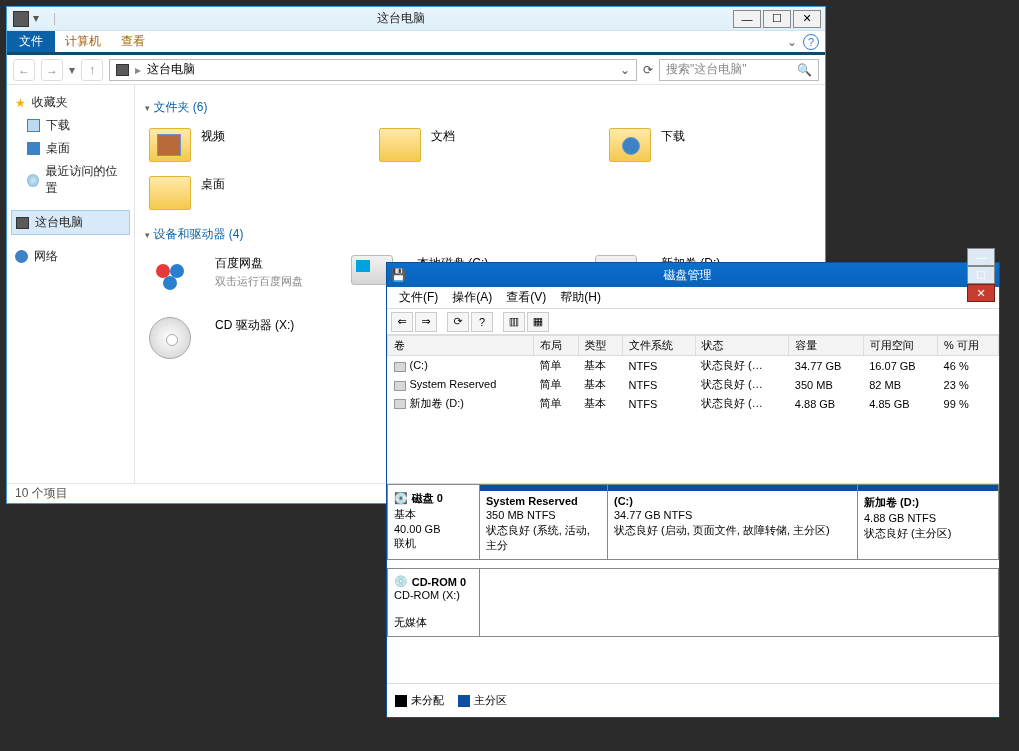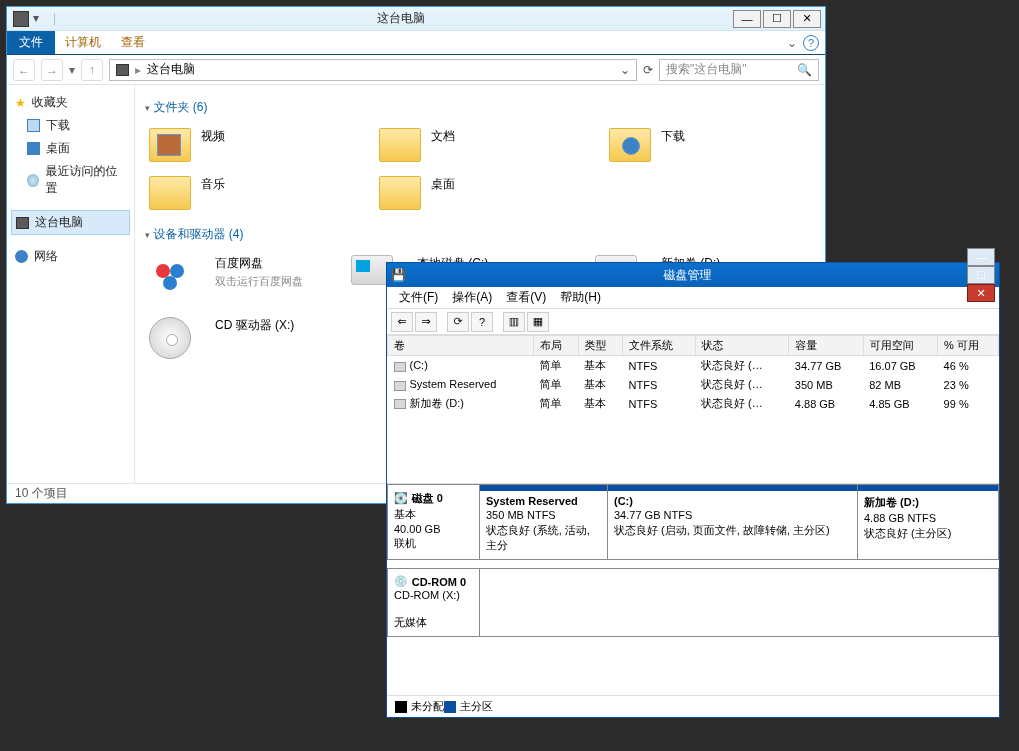--- a/index.html
+++ b/index.html
@@ -8,21 +8,21 @@
   
   .explorer {
     position: absolute; left: 6px; top: 6px; width: 820px; height: 498px;
     background: #fff; border: 1px solid #3a9ad9;
   }
   .ex-titlebar { height: 24px; background: linear-gradient(#eaf4fb,#dff0fa); display: flex; align-items: center; padding: 0 4px; border-bottom: 1px solid #cfe3f0; }
   .ex-titlebar .icon-sm { width: 16px; height: 16px; margin: 0 2px; }
   .ex-titlebar .title { flex: 1; text-align: center; font-size: 12px; color: #222; }
   .ex-titlebar .winbtns { display: flex; }
   .winbtn { width: 28px; height: 18px; border: 1px solid #888; background: #f2f2f2; margin-left: 2px; display: flex; align-items: center; justify-content: center; font-size: 11px; cursor: pointer; }
-  .ex-menubar { height: 24px; display: flex; align-items: center; padding: 0 0; border-bottom: 1px solid #0c4a6e; }
+  .ex-menubar { height: 24px; display: flex; align-items: center; padding: 0 0; border-bottom: 3px solid #0c4a6e; }
   .ex-menubar .file-tab { background: #0b62a8; color: #fff; padding: 4px 12px; font-size: 12px; height: 100%; display: flex; align-items: center; }
   .ex-menubar .mtab { padding: 4px 10px; color: #a16207; cursor: pointer; }
   .ex-menubar .right { margin-left: auto; display: flex; align-items: center; padding-right: 6px; gap: 6px; }
   .help-icon { width: 16px; height: 16px; border: 1px solid #2a7fcf; color: #2a7fcf; border-radius: 50%; display:flex; align-items:center; justify-content:center; font-size:11px; }
   .chev { color:#666; }
 
   .ex-nav { height: 30px; display: flex; align-items: center; padding: 3px 6px; gap: 6px; border-bottom: 1px solid #e5e5e5; }
   .navbtn { width: 22px; height: 22px; border: 1px solid #ddd; border-radius: 3px; display:flex; align-items:center; justify-content:center; color:#888; cursor:pointer; }
   .addrbox { flex: 1; height: 22px; border: 1px solid #bcbcbc; display: flex; align-items: center; padding: 0 6px; gap: 6px; }
   .addrbox .dropdown { margin-left: auto; color:#555; }
@@ -76,21 +76,21 @@
   .dm-grid td { padding:2px 6px; }
   .vol-ico { display:inline-block;width:12px;height:10px;background:#d8d8d8;border:1px solid #999;margin-right:4px;vertical-align:middle;}
   .dm-disks { padding:0; }
   .disk-row { display:flex; border:1px solid #888; margin:0; }
   .disk-head { width:92px; min-width:92px; border-right:1px solid #888; padding:6px; font-size:11px; display:flex;flex-direction:column;gap:1px; }
   .disk-head .top { display:flex;align-items:center;gap:4px;}
   .part { border-right:1px solid #888; padding:6px; font-size:11px; display:flex;flex-direction:column;gap:2px; position:relative; }
   .part .stripe { position:absolute; left:0; right:0; top:0; height:6px; background:#0a4fa0; }
   .part .label { font-weight:bold; margin-top:4px; }
   .disk-row.blank { border:none; height:8px; }
-  .dm-legend { position:absolute; left:0; right:0; bottom:0; height:22px; border-top:1px solid #ddd; display:flex; align-items:center; padding:0 8px; font-size:11px; }
+  .dm-legend { position:absolute; left:0; right:0; bottom:0; height:34px; border-top:1px solid #ddd; display:flex; align-items:center; gap:14px; padding:0 8px; font-size:11px; }
   .leg-sw { width:12px;height:12px;display:inline-block;margin-right:4px;vertical-align:middle;}
   .leg-sw.blk{background:#000;}
   .leg-sw.blu{background:#0a4fa0;}
 
   .icon-pc { width:13px;height:12px;background:#5a5a5a;display:inline-block;border:1px solid #333;}
   .icon-star { color:#f5b301; }
   .icon-dl { width:13px;height:13px;display:inline-block;border:1px solid #3d82c4;background:#bcd9f0;}
   .icon-desk { width:13px;height:13px;display:inline-block;background:#3d82c4;}
   .icon-net { width:13px;height:13px;display:inline-block;background:#3d82c4;border-radius:50%;}
   .icon-recent { display:inline-block;width:13px;height:13px;background:radial-gradient(#d0e8f4,#7ab2d1);border-radius:50%;}
@@ -184,24 +184,20 @@
           </div>
         <div class="folder-item">
             <div class="folder-ico"></div>
             <span>文档</span>
           </div>
         <div class="folder-item">
             <div class="folder-ico">
               <div class="preview" style="background:#3d82c4;width:18px;height:18px;border-radius:50%;top:8px;left:12px"></div>
             </div>
             <span>下载</span>
-          </div>
-        <div class="folder-item">
-            <div class="folder-ico"></div>
-            <span>音乐</span>
           </div>
         <div class="folder-item">
             <div class="folder-ico"></div>
             <span>桌面</span>
           </div>
       </div>
 
       <div class="section-hdr">
           <span class="tri">▾</span>
           <span>设备和驱动器 (4)</span>

